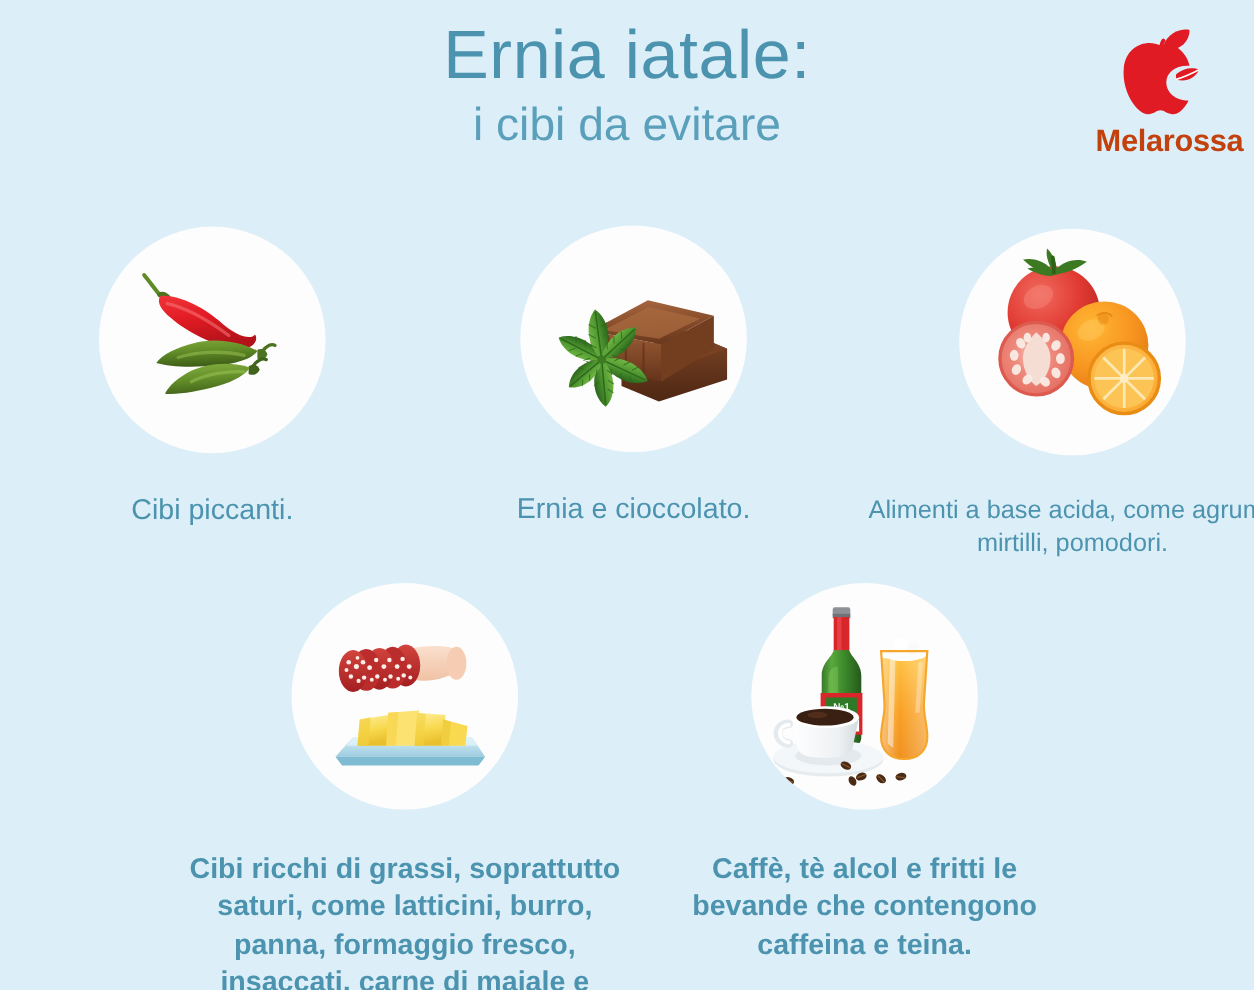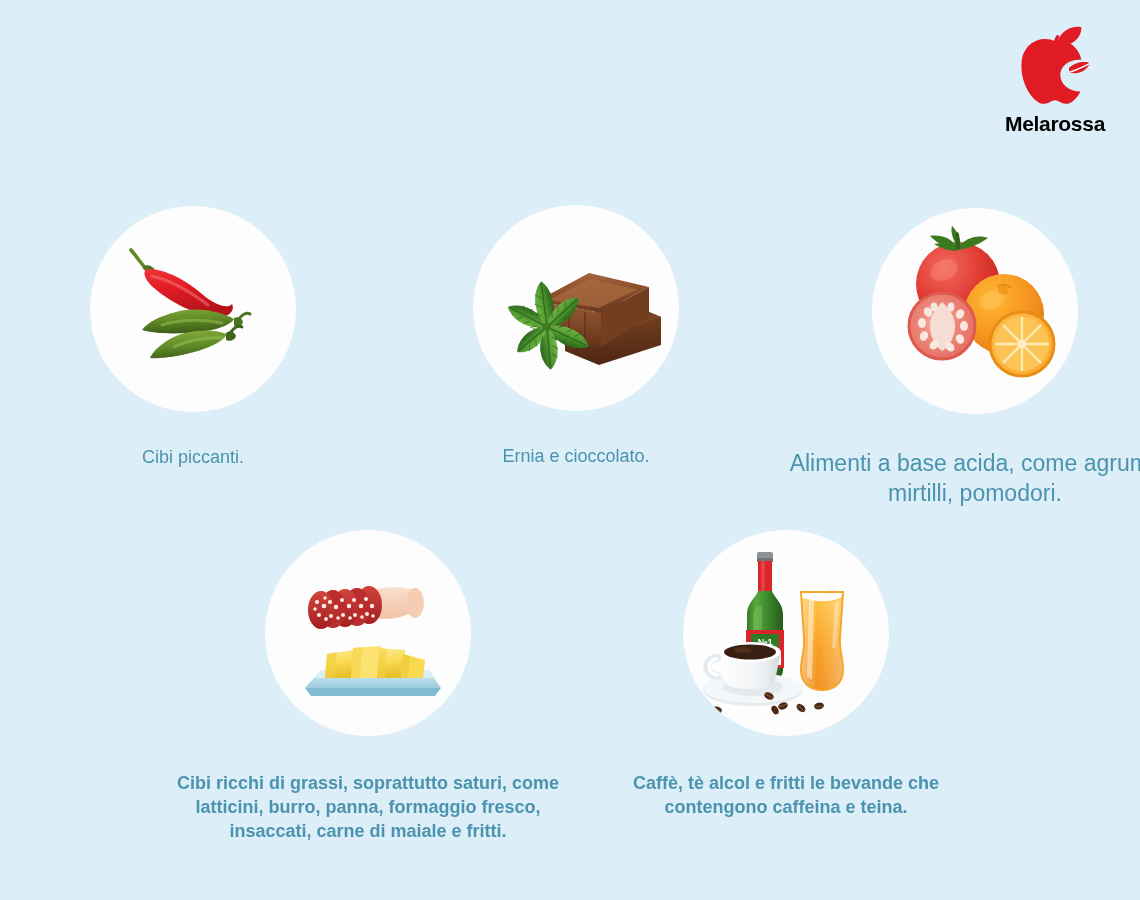--- a/index.html
+++ b/index.html
@@ -60,23 +60,23 @@
     text-align: center;
   }
   .logo-mark {
     width: 88px;
     height: 88px;
     margin: 0 auto;
     display: block;
   }
   .logo-word {
     margin-top: 2px;
-    font-size: 21px;
+    font-size: 28px;
     font-weight: bold;
-    color: #000000;
+    color: #c2410c;
     letter-spacing: -0.3px;
   }
 
   
   .row {
     position: absolute;
     left: 0;
     width: 1140px;
   }
   .row-1 { top: 200px; }
@@ -92,21 +92,21 @@
     border-radius: 50%;
     background: #fdfdfd;
     margin: 0 auto;
     position: relative;
     overflow: hidden;
   }
   .circle svg { display: block; }
 
   .caption {
     margin-top: 18px;
-    font-size: 18px;
+    font-size: 26px;
     color: #4b93ae;
     line-height: 1.32;
   }
   .caption-lg { font-size: 23px; }
   .caption-bold { font-weight: 600; }
 
   
   .item-1 { left: 90px;  top: 6px;  width: 206px; }
   .item-2 { left: 473px; top: 5px;  width: 206px; }
   .item-3 { left: 872px; top: 8px;  width: 206px; }
@@ -122,20 +122,24 @@
   .cap-4 { position: absolute; top: 224px; left: -95px; width: 396px; }
   .cap-5 { position: absolute; top: 224px; left: -70px; width: 346px; }
 </style>
 </head>
 <body style="background: rgb(220, 238, 248);">
 
 <div class="page">
 
   <div class="header">
 
+    <div class="title-block">
+      <div class="title-main">Ernia iatale:</div>
+      <div class="title-sub">i cibi da evitare</div>
+    </div>
 
     <div class="logo">
       <svg class="logo-mark" viewBox="0 0 100 100">
 
         <path d="M53 22 C58 8 72 4 80 6 C80 18 71 26 58 27 Z" fill="#e01b24"></path>
 
         <path d="M50 30 C50 24 51 20 53 17" stroke="#e01b24" stroke-width="4" fill="none" stroke-linecap="round"></path>
 
         <path d="M50 22
                  C36 15 14 22 12 46

